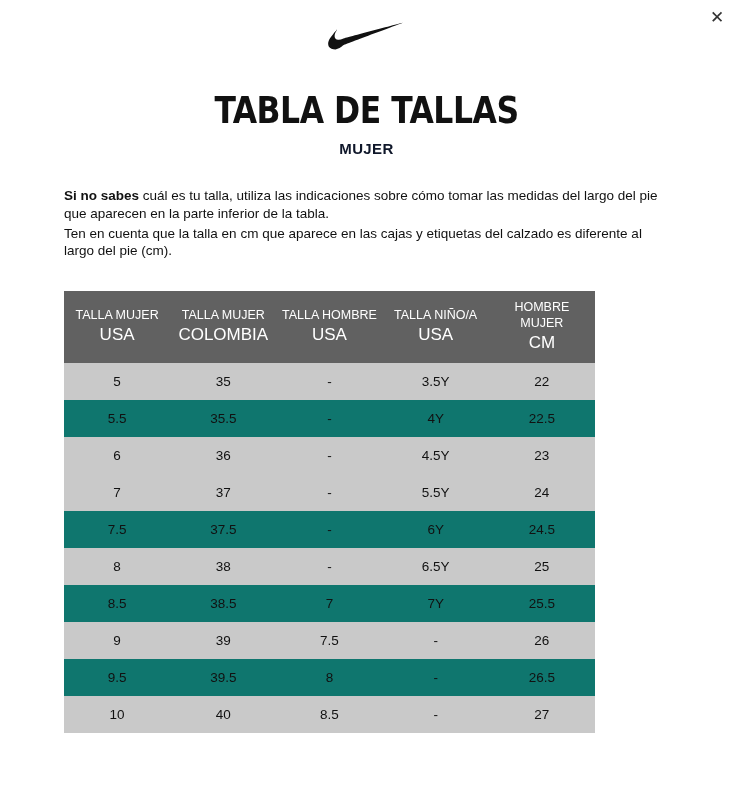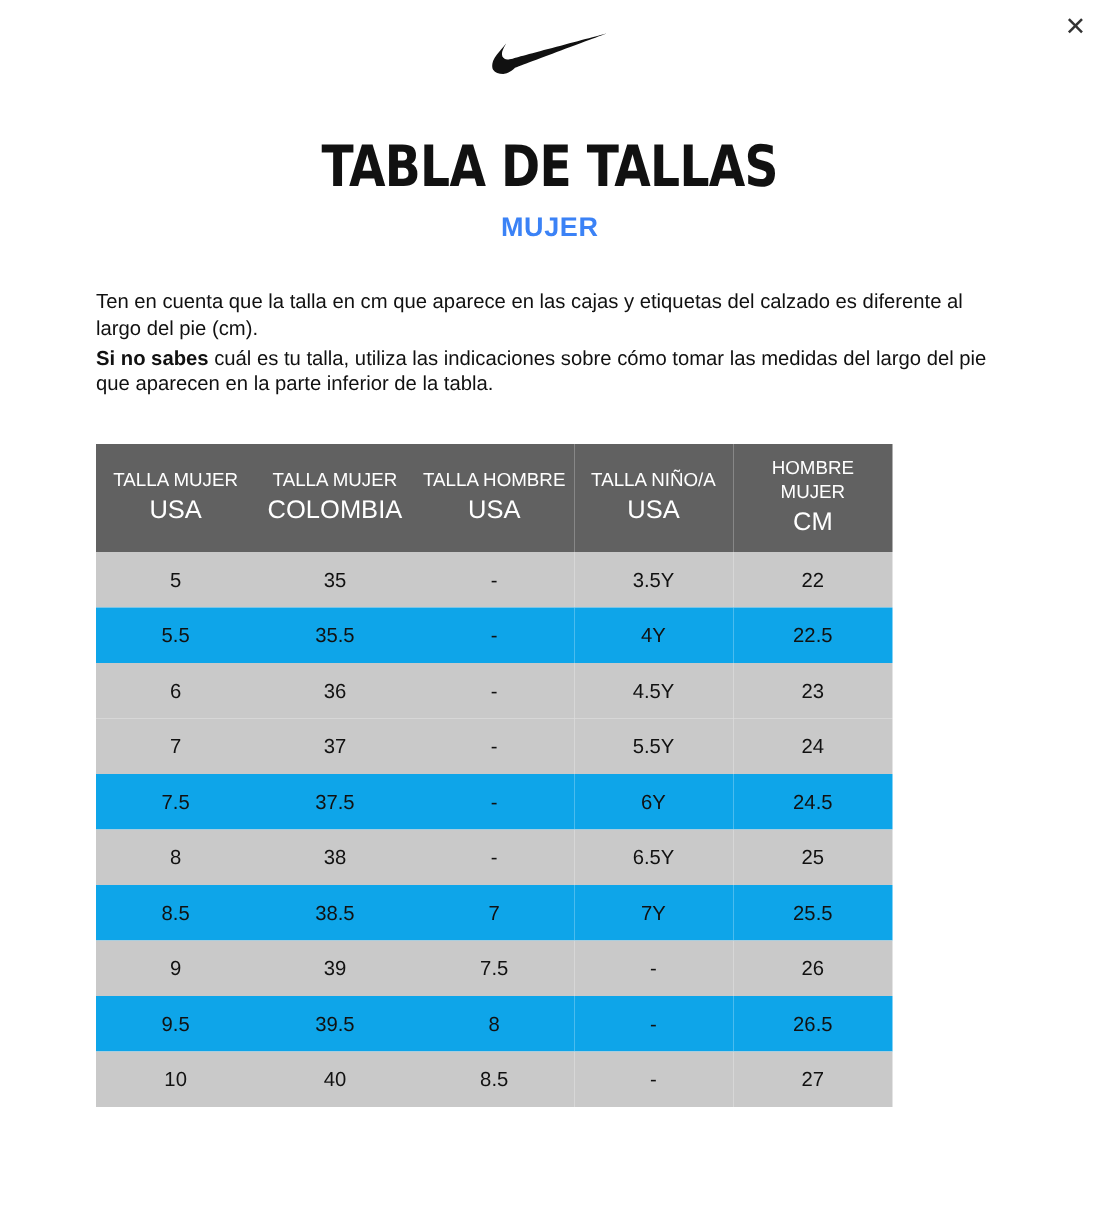--- a/index.html
+++ b/index.html
@@ -46,23 +46,23 @@
     font-size: 38px;
     font-weight: 800;
     letter-spacing: -0.5px;
     font-family: "DejaVu Sans", sans-serif;
     font-stretch: condensed;
     transform: scaleX(0.92);
   }
   .subtitle {
     margin-top: 8px;
     text-align: center;
-    font-size: 18px;
+    font-size: 15px;
     font-weight: 700;
-    color: #3b82f6;
+    color: #0f172a;
     letter-spacing: 0.4px;
   }
 
   .body-copy {
     margin: 30px 0 0 0;
     padding: 0 64px;
   }
   .lead {
     font-size: 14.5px;
     font-weight: 700;
@@ -100,41 +100,41 @@
     font-size: 17px;
   }
   table.size-table td {
     font-size: 13.5px;
     text-align: center;
     padding: 11px 4px;
     border: none;
     color: #111;
   }
   table.size-table tbody tr.odd td { background: #c9c9c9; }
-  table.size-table tbody tr.even td { background: #0ea5e9; }
+  table.size-table tbody tr.even td { background: #0f766e; }
 </style>
 </head>
 <body>
 
 <div class="close-btn">✕</div>
 
 <div class="logo-wrap">
   <span class="swoosh">
     <svg viewBox="0 0 100 36" width="78" height="28" aria-hidden="true">
       <path d="M9.5 35.2C5.6 35.1 2.4 34.0 1.0 31.8 -0.1 30.1 -0.3 27.3 0.6 24.6 1.4 22.2 2.9 19.9 6.4 15.6 8.2 13.4 12.0 9.0 12.0 9.0 12.0 9.0 10.5 11.6 9.8 13.0 8.7 15.2 8.3 16.8 8.4 18.5 8.5 20.9 10.1 22.4 12.8 22.7 14.6 22.9 16.8 22.5 19.1 21.5 20.0 21.1 98.1 0.4 98.1 0.4 98.1 0.4 20.2 29.3 19.4 30.0 16.4 32.9 13.3 34.5 9.5 35.2Z" fill="#111111"></path>
     </svg>
   </span>
 </div>
 
 <div class="title">TABLA DE TALLAS</div>
 <div class="subtitle">MUJER</div>
 
 <div class="body-copy">
+  <p class="para"><b>Si no sabes</b><span> cuál es tu talla, utiliza las indicaciones sobre cómo tomar las medidas del largo del pie que aparecen en la parte inferior de la tabla.</span></p>
   <p class="para">Ten en cuenta que la talla en cm que aparece en las cajas y etiquetas del calzado es diferente al largo del pie (cm).</p>
-  <p class="para"><b>Si no sabes</b><span> cuál es tu talla, utiliza las indicaciones sobre cómo tomar las medidas del largo del pie que aparecen en la parte inferior de la tabla.</span></p>
 </div>
 
 <div class="table-wrap">
   <table class="size-table">
     <thead>
       <tr id="hdr-row">
           <th><span>TALLA MUJER</span><span class="unit">USA</span></th>
           <th><span>TALLA MUJER</span><span class="unit">COLOMBIA</span></th>
           <th><span>TALLA HOMBRE</span><span class="unit">USA</span></th>
           <th><span>TALLA NIÑO/A</span><span class="unit">USA</span></th>

